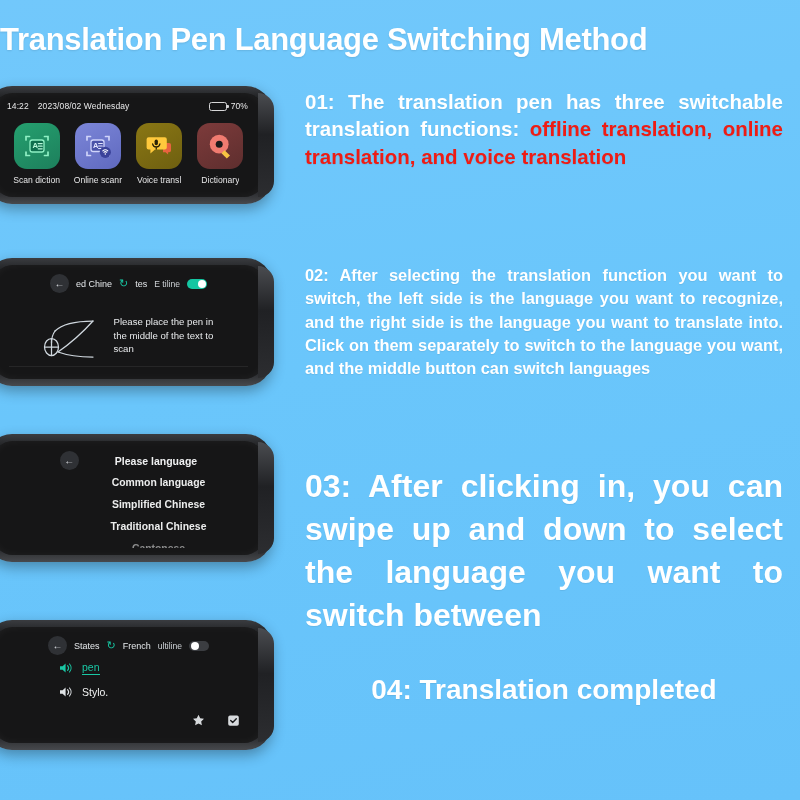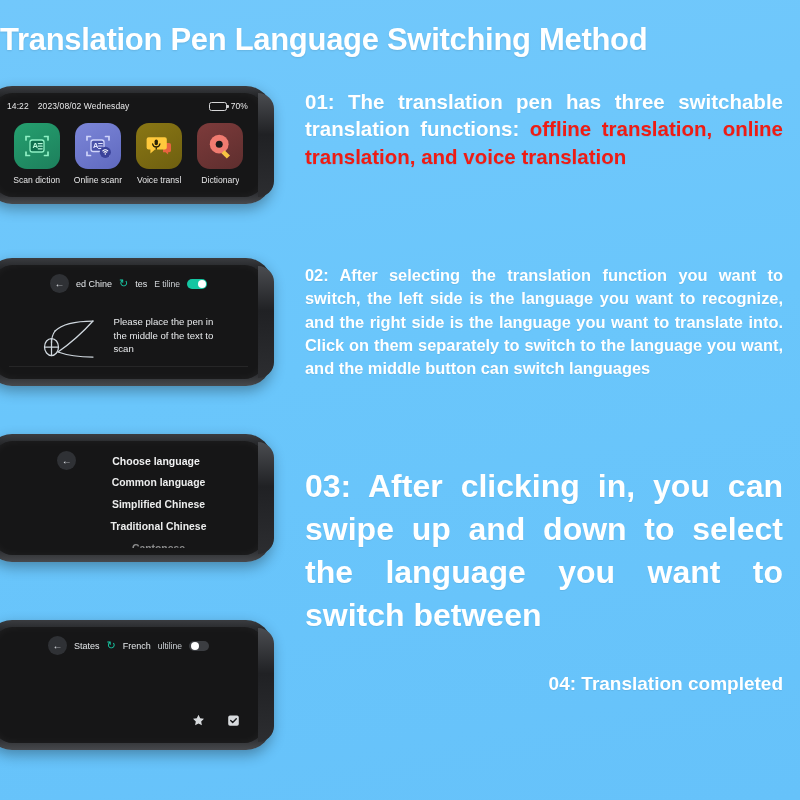--- a/index.html
+++ b/index.html
@@ -290,21 +290,21 @@
     width: 478px;
     color: #ffffff;
     font-weight: bold;
     text-align: justify;
     text-shadow: 0 1px 1px rgba(0,0,0,0.07);
   }
   .para .hl { color: #ee1c14; }
   .p1 { top: 88px;  font-size: 20.5px; line-height: 1.33; }
   .p2 { top: 264px; font-size: 16.4px; line-height: 1.42; }
   .p3 { top: 465px; font-size: 32px;   line-height: 1.34; }
-  .p4 { top: 672px; font-size: 19px;   line-height: 1.3; text-align: right; }
+  .p4 { top: 672px; font-size: 28px;   line-height: 1.3; text-align: center; }
 </style>
 </head>
 <body>
 
 <div class="page-title">Translation Pen Language Switching Method</div>
 
 <div class="device dev1">
   <div class="device-screen">
     <div class="device-inner-glow"></div>
 
@@ -421,21 +421,21 @@
     <div class="screen2-rule"></div>
   </div>
 </div>
 
 <div class="device dev3">
   <div class="device-screen">
     <div class="device-inner-glow"></div>
 
     <div class="choose-head">
       <span class="back-btn">←</span>
-      <span class="choose-title">Choose language</span>
+      <span class="choose-title">Please language</span>
     </div>
 
     <div class="lang-list">
       <div class="lang-item">Common language</div>
       <div class="lang-item">Simplified Chinese</div>
       <div class="lang-item">Traditional Chinese</div>
       <div class="lang-item clipped">Cantonese</div>
     </div>
   </div>
 </div>
@@ -448,20 +448,40 @@
       <span class="back-btn">←</span>
       <span class="lang-txt">States</span>
       <span class="swap-ic">↻</span>
       <span class="lang-txt">French</span>
       <span class="multiline-txt">ultiline</span>
       <span class="toggle off">
           <span class="knob"></span>
         </span>
     </div>
 
+    <div class="result-body">
+      <div class="result-row">
+        <span class="spk">
+          <svg width="14" height="12" viewBox="0 0 14 12">
+            <path d="M1 4.3h2.6L6.6 1.6v8.8L3.6 7.7H1z" fill="#19c7a4"></path>
+            <path d="M8.6 3.6a3.6 3.6 0 0 1 0 4.8M10.5 2a6 6 0 0 1 0 8" fill="none" stroke="#19c7a4" stroke-width="1.1" stroke-linecap="round"></path>
+          </svg>
+        </span>
+        <span class="src-word">pen</span>
+      </div>
+      <div class="result-row">
+        <span class="spk">
+          <svg width="14" height="12" viewBox="0 0 14 12">
+            <path d="M1 4.3h2.6L6.6 1.6v8.8L3.6 7.7H1z" fill="#dfe3e6"></path>
+            <path d="M8.6 3.6a3.6 3.6 0 0 1 0 4.8M10.5 2a6 6 0 0 1 0 8" fill="none" stroke="#dfe3e6" stroke-width="1.1" stroke-linecap="round"></path>
+          </svg>
+        </span>
+        <span class="dst-word">Stylo.</span>
+      </div>
+    </div>
 
     <div class="result-actions">
       <span class="act-ic">
         <svg width="13" height="13" viewBox="0 0 13 13">
           <path d="M6.5 0.8l1.7 3.5 3.8.5-2.8 2.7.7 3.8-3.4-1.8-3.4 1.8.7-3.8L1 4.8l3.8-.5z" fill="#d7dadd"></path>
         </svg>
       </span>
       <span class="act-ic">
         <svg width="13" height="13" viewBox="0 0 13 13">
           <rect x="1.2" y="1.6" width="10.6" height="10.2" rx="1.8" fill="#d7dadd"></rect>

